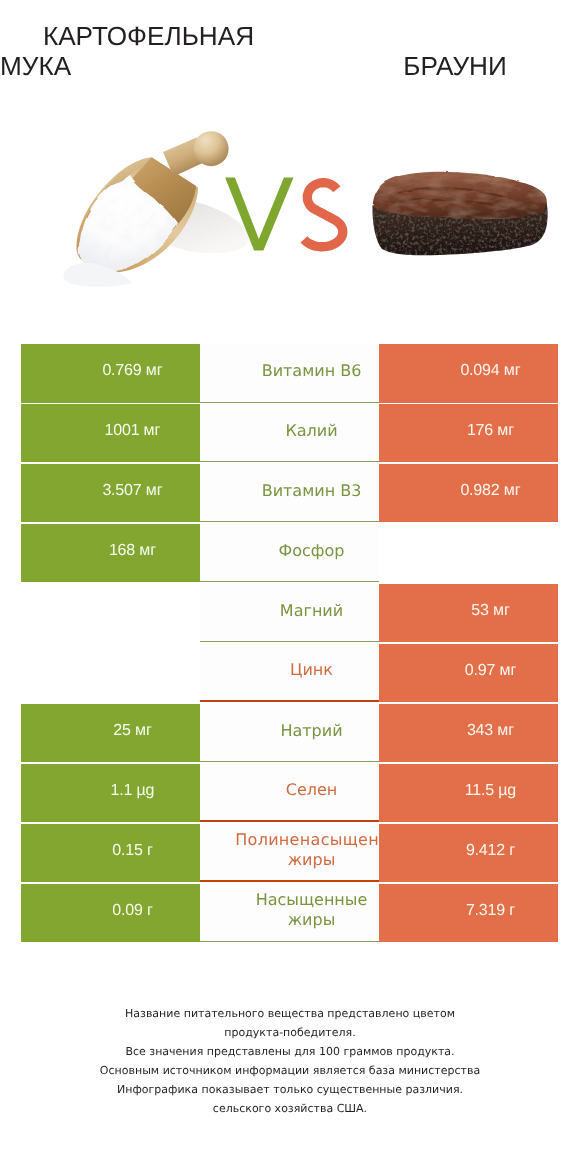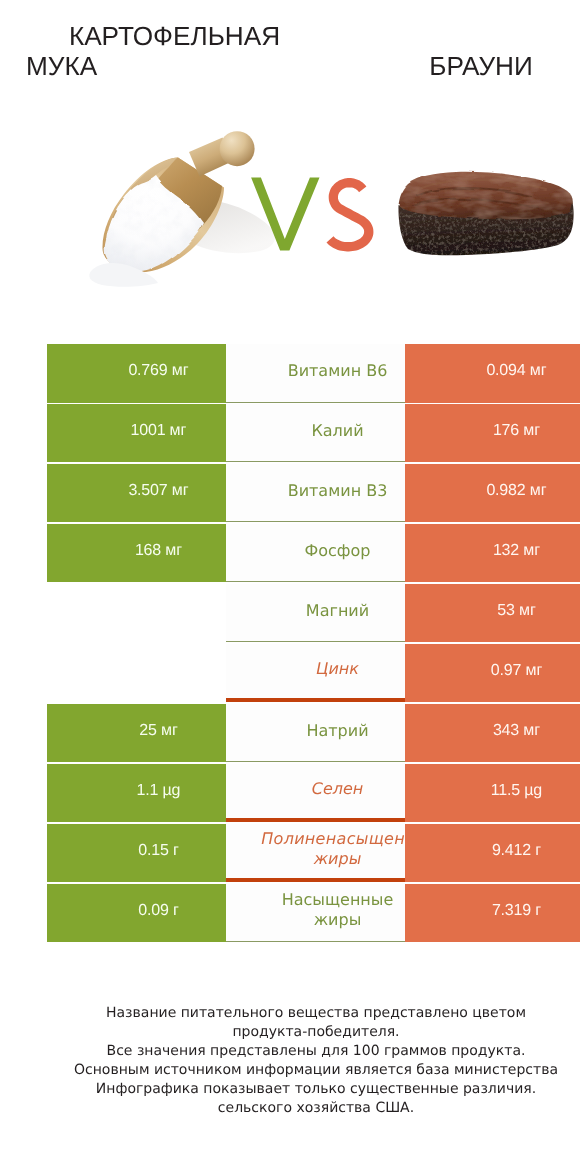--- a/index.html
+++ b/index.html
@@ -1,17 +1,17 @@
 <!DOCTYPE html>
 <html><head>
 <meta charset="utf-8">
 <style>
   html,body{margin:0;padding:0;}
   body{width:580px;height:1174px;background:#ffffff;font-family:"DejaVu Sans",sans-serif;overflow:hidden;-webkit-font-smoothing:antialiased;text-rendering:geometricPrecision;}
-  .page{position:relative;width:480px;height:1174px;background:#fff;margin-left:26px;}
+  .page{position:relative;width:480px;height:1174px;background:#fff;}
 
   
   .title{position:absolute;font-family:"Liberation Sans",sans-serif;font-size:26.2px;color:#231f20;white-space:nowrap;}
   #t1{left:0;top:21.2px;width:297px;text-align:center;}
   #t2{left:0;top:51.3px;width:254px;}
   #t3{left:330px;top:51.3px;width:250px;text-align:center;}
 
   
   .hero{position:absolute;left:0;top:0;width:580px;height:330px;}
 
@@ -24,24 +24,24 @@
   .c-right{left:358px;width:179px;background:#E26F49;}
   .val{font-family:"Liberation Sans",sans-serif;font-size:16px;letter-spacing:-0.2px;white-space:nowrap;}
   .c-left .val{color:#f6fdef;}
   .c-right .val{color:#fff6f0;}
   .val .u{letter-spacing:0;}
   .lbl{font-family:"DejaVu Sans",sans-serif;font-size:16px;white-space:nowrap;}
   .win-left .lbl{color:#7a9440;}
   .win-right .lbl{color:#d2693f;}
   .row.bl .c-mid{border-bottom:1px solid #8a9a63;}
   .row.clip .c-mid .l1{letter-spacing:0.3px;margin-left:25px;}
-  .row.bl-o .c-mid{border-bottom:4px solid #c2410c;font-style:italic;}
-
-  
-  .footer{position:absolute;left:0;top:1004.4px;width:580px;text-align:center;font-family:"DejaVu Sans",sans-serif;font-size:14px;line-height:19px;color:#231f20;}
+  .row.bl-o .c-mid{border-bottom:2px solid #c2410c;}
+
+  
+  .footer{position:absolute;left:0;top:1004.4px;width:580px;text-align:center;font-family:"DejaVu Sans",sans-serif;font-size:11px;line-height:19px;color:#231f20;}
 </style>
 </head>
 <body>
 
 <div class="page">
 
   <div class="title" id="t1">КАРТОФЕЛЬНАЯ</div>
   <div class="title" id="t2">МУКА</div>
   <div class="title" id="t3">БРАУНИ</div>
 
@@ -191,23 +191,20 @@
           <span class="val"><span>0.982</span> <span class="u">мг</span></span>
         </div>
       </div>
       <div class="row win-left bl">
         <div class="cell c-left">
           <span class="val"><span>168</span> <span class="u">мг</span></span>
         </div>
         <div class="cell c-mid">
           <span class="lbl">Фосфор</span>
         </div>
-        <div class="cell c-right">
-          <span class="val"><span>132</span> <span class="u">мг</span></span>
-        </div>
       </div>
       <div class="row win-left bl">
         <div class="cell c-mid">
           <span class="lbl">Магний</span>
         </div>
         <div class="cell c-right">
           <span class="val"><span>53</span> <span class="u">мг</span></span>
         </div>
       </div>
       <div class="row win-right bl-o">

